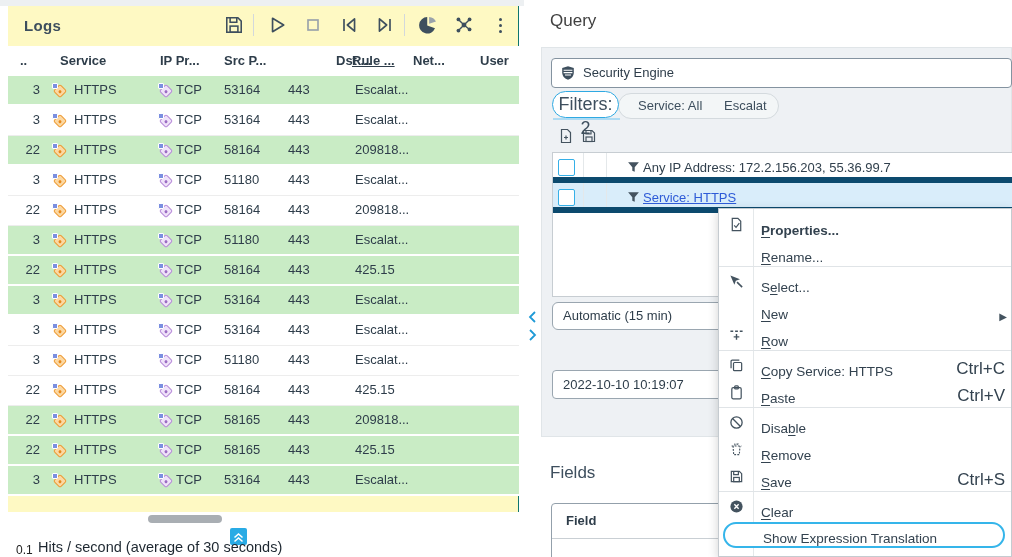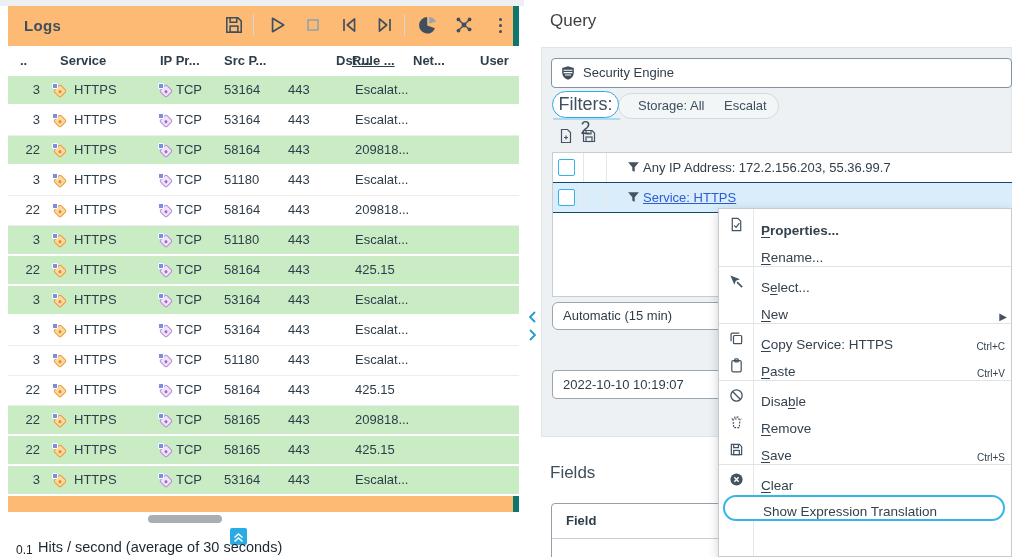--- a/index.html
+++ b/index.html
@@ -2,21 +2,21 @@
 <html><head>
 <meta charset="utf-8">
 <style>
   *{margin:0;padding:0;box-sizing:border-box}
   body{font-family:"Liberation Sans",sans-serif;background:#fff;color:#33424f}
   .screen{position:relative;width:1012px;height:557px;overflow:hidden;background:#fff}
   u{text-underline-offset:2px}
 
   
   .top-strip{position:absolute;left:0;top:0;width:524px;height:6px;background:#edf0f2}
-  #left-panel{position:absolute;left:8px;top:6px;width:511px;height:506px;background:#fdba74;border-right:6px solid #0f766e}
+  #left-panel{position:absolute;left:8px;top:6px;width:511px;height:506px;background:#fef9c3;border-right:1px solid #0f766e}
   .lp-title{position:absolute;left:16px;top:11px;font-size:15px;font-weight:600;color:#3e4f5e;letter-spacing:.3px}
   .tb-icon{position:absolute;top:9px;width:20px;height:20px;cursor:pointer}
   .tb-icon svg{width:100%;height:100%}
   .tb-sep{position:absolute;top:8px;width:1px;height:22px;background:#d3d8dc}
   .kebab{position:absolute;top:9px;width:8px;height:20px;display:flex;flex-direction:column;align-items:center;justify-content:center;gap:3px;cursor:pointer}
   .kebab i{width:3px;height:3px;border-radius:50%;background:#3e4f5e}
 
   #table-header{position:absolute;left:0;top:40px;width:511px;height:30px;background:#fff}
   .th{position:absolute;top:0;line-height:30px;font-size:13px;font-weight:700;color:#2e3d4a;white-space:nowrap}
 
@@ -50,21 +50,21 @@
   #scope-box .lbl{position:absolute;left:31px;top:0;line-height:28px;font-size:13px;color:#2e3d4a}
   #tabs-bg{position:absolute;left:76px;top:45px;width:161px;height:26px;background:#f3f6f7;border:1px solid #d4dade;border-radius:13px}
   .tab-lbl{position:absolute;top:45px;line-height:26px;font-size:13px;color:#3e4f5e;cursor:pointer;white-space:nowrap}
   #tab-senders{left:96px}#tab-storage{left:182px}
   #tab-filters{position:absolute;left:10px;top:43px;width:67px;height:27px;background:#fff;border:1.5px solid #2fa9e2;border-radius:14px;text-align:center;line-height:24px;font-size:18px;color:#3e4f5e;cursor:pointer}
   #tab-underline{position:absolute;left:11px;top:70px;width:67px;height:2px;background:#aedbf3}
   .q-act{position:absolute;top:80px;width:16px;height:16px;cursor:pointer}
   .q-act svg{width:100%;height:100%}
 
   #filter-panel{position:absolute;left:10px;top:104px;width:461px;height:145px;background:#fff;border:1px solid #c7cdd2}
-  .f-row{position:relative;width:100%;height:30px;border-bottom:1px solid #0c4a6e;font-size:13px}
+  .f-row{position:relative;width:100%;height:30px;border-bottom:6px solid #0c4a6e;font-size:13px}
   .f-row.sel{background:#d9edfa}
   .cb{position:absolute;left:5px;top:6px;width:17px;height:17px;background:#fff;border:1.5px solid #35b0e8;border-radius:2px;cursor:pointer}
   .f-div{position:absolute;top:0;width:1px;height:100%;background:#e4e8ea}
   .f-funnel{position:absolute;left:74px;top:8px;width:13px;height:13px}
   .f-funnel svg{width:100%;height:100%}
   .f-label{position:absolute;left:90px;top:0;line-height:30px;color:#31404d;white-space:nowrap}
   .f-link{color:#2e5bd7;text-decoration:underline;cursor:pointer}
 
   #time-dropdown{position:absolute;left:10px;top:254px;width:461px;height:28px;background:#fff;border:1px solid #9aa6b0;border-radius:6px;line-height:26px;font-size:13px;color:#2e3d4a;padding-left:10px;cursor:pointer}
   #start-time{position:absolute;left:10px;top:322px;width:461px;height:29px;background:#fff;border:1px solid #9aa6b0;border-radius:4px;line-height:27px;font-size:13px;color:#2e3d4a;padding-left:10px;cursor:text}
@@ -80,21 +80,21 @@
   #fields-hline{position:absolute;left:0;top:34px;width:100%;height:1px;background:#c9cfd4}
 
   
   #context-menu{position:absolute;left:718px;top:208px;width:294px;height:349px;background:#fff;border:1px solid #c5cbd0;box-shadow:0 3px 10px rgba(0,0,0,.18);padding-top:2px}
   #menu-vline{position:absolute;left:34px;top:0;bottom:0;width:1px;background:#e4e8ea}
   #menu-items{position:relative}
   .menu-item{position:relative;height:27px;display:flex;align-items:flex-end;font-size:13.5px;color:#33424f;padding-left:42px;padding-right:2px;cursor:pointer;white-space:nowrap}
   .menu-item.bold{font-weight:700}
   .mi-icon{position:absolute;left:10px;top:6px;width:15px;height:15px}
   .mi-icon svg{width:100%;height:100%}
-  .mi-shortcut{margin-left:auto;padding-right:4px;font-size:10px}
+  .mi-shortcut{margin-left:auto;padding-right:4px;font-size:17px}
   .mi-arrow{margin-left:auto;padding-right:2px;font-size:10px;color:#44535f}
   .menu-sep{height:1px;background:#e0e4e7;margin:1px 0}
   .menu-item.highlighted{background:#fff;border:2px solid #35b5ea;border-radius:13px;margin:2px 6px 0 4px;height:26px;padding-left:38px}
 </style>
 </head>
 <body>
 
 <div class="screen">
   <div class="top-strip"></div>
 
@@ -418,21 +418,21 @@
             <path d="M8 1.2l5.8 1.8v4.5c0 3.8-2.7 6.2-5.8 7.3-3.1-1.1-5.8-3.5-5.8-7.3V3z" fill="#3e4f5e"></path>
             <path d="M3.6 5.2h8.8M3.6 7.6h8.8M5 10h6" stroke="#fff" stroke-width="1.1" fill="none"></path>
           </svg>
       </span>
       <span class="lbl">Security Engine</span>
     </div>
 
     <div id="tabs-bg"></div>
     <div id="tab-filters">Filters: 2</div>
     <div id="tab-underline"></div>
-    <div class="tab-lbl" id="tab-senders">Storage: All</div>
+    <div class="tab-lbl" id="tab-senders">Service: All</div>
     <div class="tab-lbl" id="tab-storage">Escalat</div>
 
     <span class="q-act" style="left:16px">
       <svg viewBox="0 0 16 16">
           <g fill="none" stroke="#44535f" stroke-width="1.2">
             <path d="M3.5 1.5h6l3 3v10h-9z"></path>
             <path d="M8 7.5v4M6 9.5h4"></path>
           </g>
         </svg>
     </span>
@@ -506,20 +506,29 @@
           <span class="mi-icon"><svg viewBox="0 0 16 16">
               <path d="M1.5 1.5l4.2 10 1.6-4.4 4.4-1.6z" fill="#44535f"></path>
               <path d="M8.6 8.6l5.4 5.4" stroke="#44535f" stroke-width="1.7"></path>
             </svg></span>
           <span class="mi-label">S<u>e</u>lect...</span>
         </div>
         <div class="menu-item">
           <span class="mi-label"><u>N</u>ew</span>
           <span class="mi-arrow">▶</span>
         </div>
+        <div class="menu-item">
+          <span class="mi-icon"><svg viewBox="0 0 16 16">
+              <g stroke="#44535f" stroke-width="1.5" fill="none">
+                <path d="M1.5 3.5h3M6.5 3.5h3M11.5 3.5h3"></path>
+                <path d="M8 6.5v6M5 9.5h6"></path>
+              </g>
+            </svg></span>
+          <span class="mi-label"><u>R</u>ow</span>
+        </div>
         <div class="menu-sep"></div>
         <div class="menu-item">
           <span class="mi-icon"><svg viewBox="0 0 16 16">
               <g fill="none" stroke="#44535f" stroke-width="1.3">
                 <rect x="4.8" y="4.8" width="8.7" height="8.7" rx="1"></rect>
                 <path d="M11 2.2H3.4a1.2 1.2 0 0 0-1.2 1.2V11"></path>
               </g>
             </svg></span>
           <span class="mi-label"><u>C</u>opy Service: HTTPS</span>
           <span class="mi-shortcut">Ctrl+C</span>

